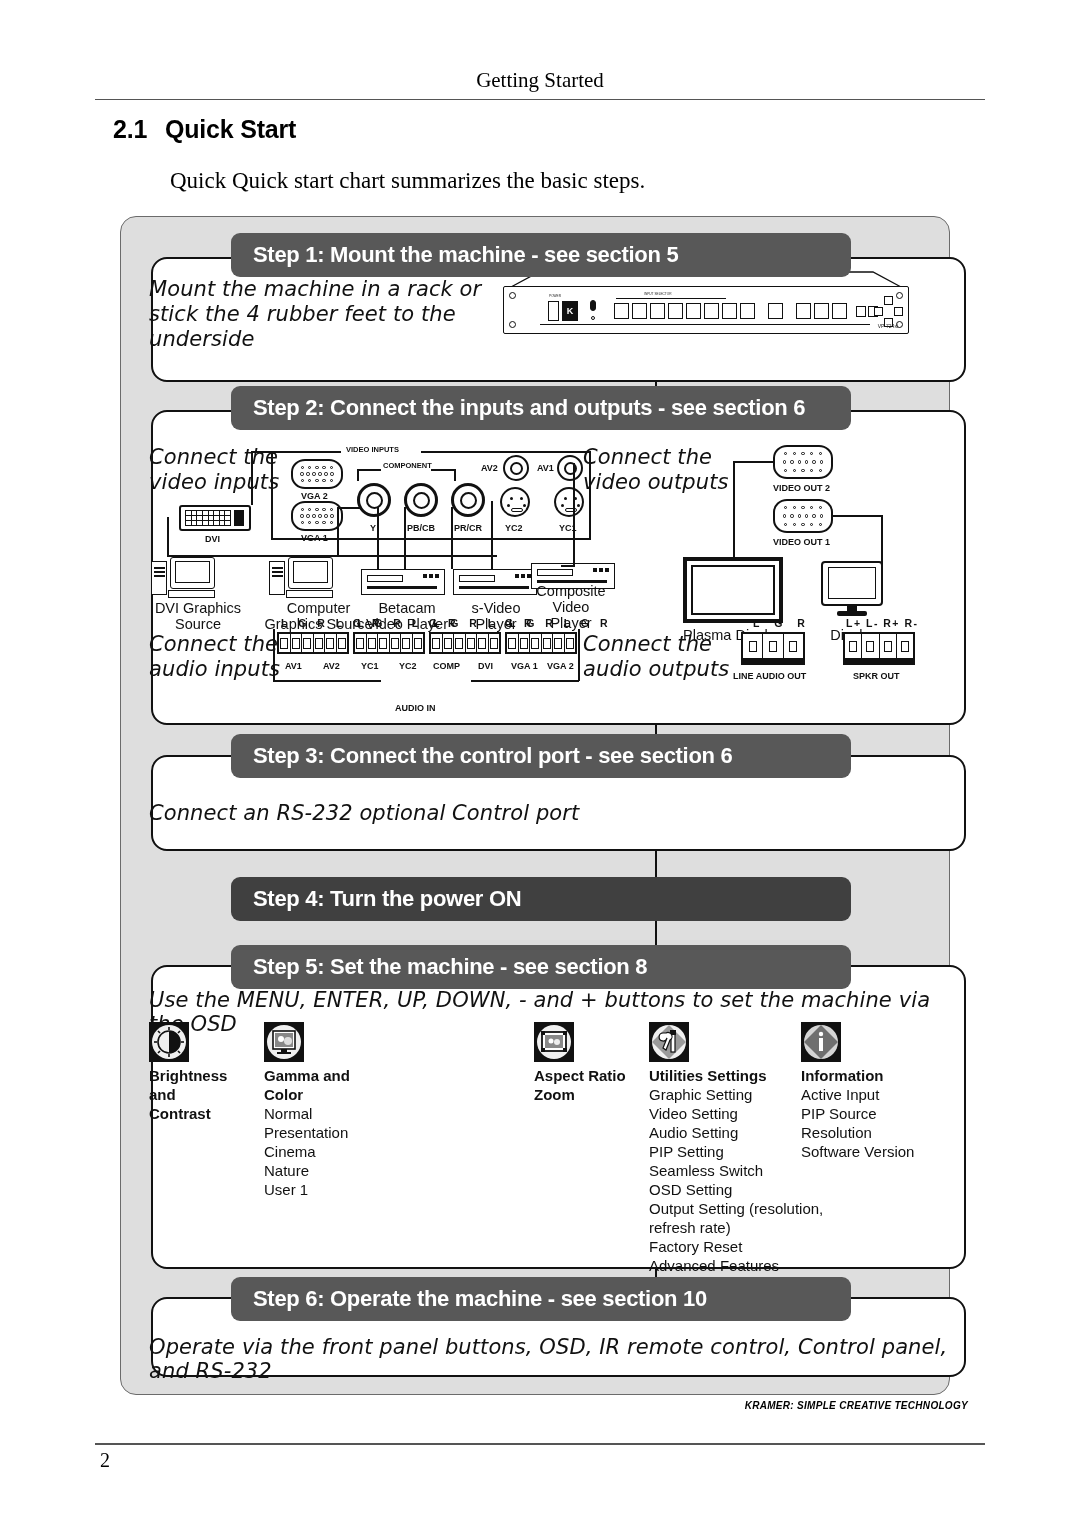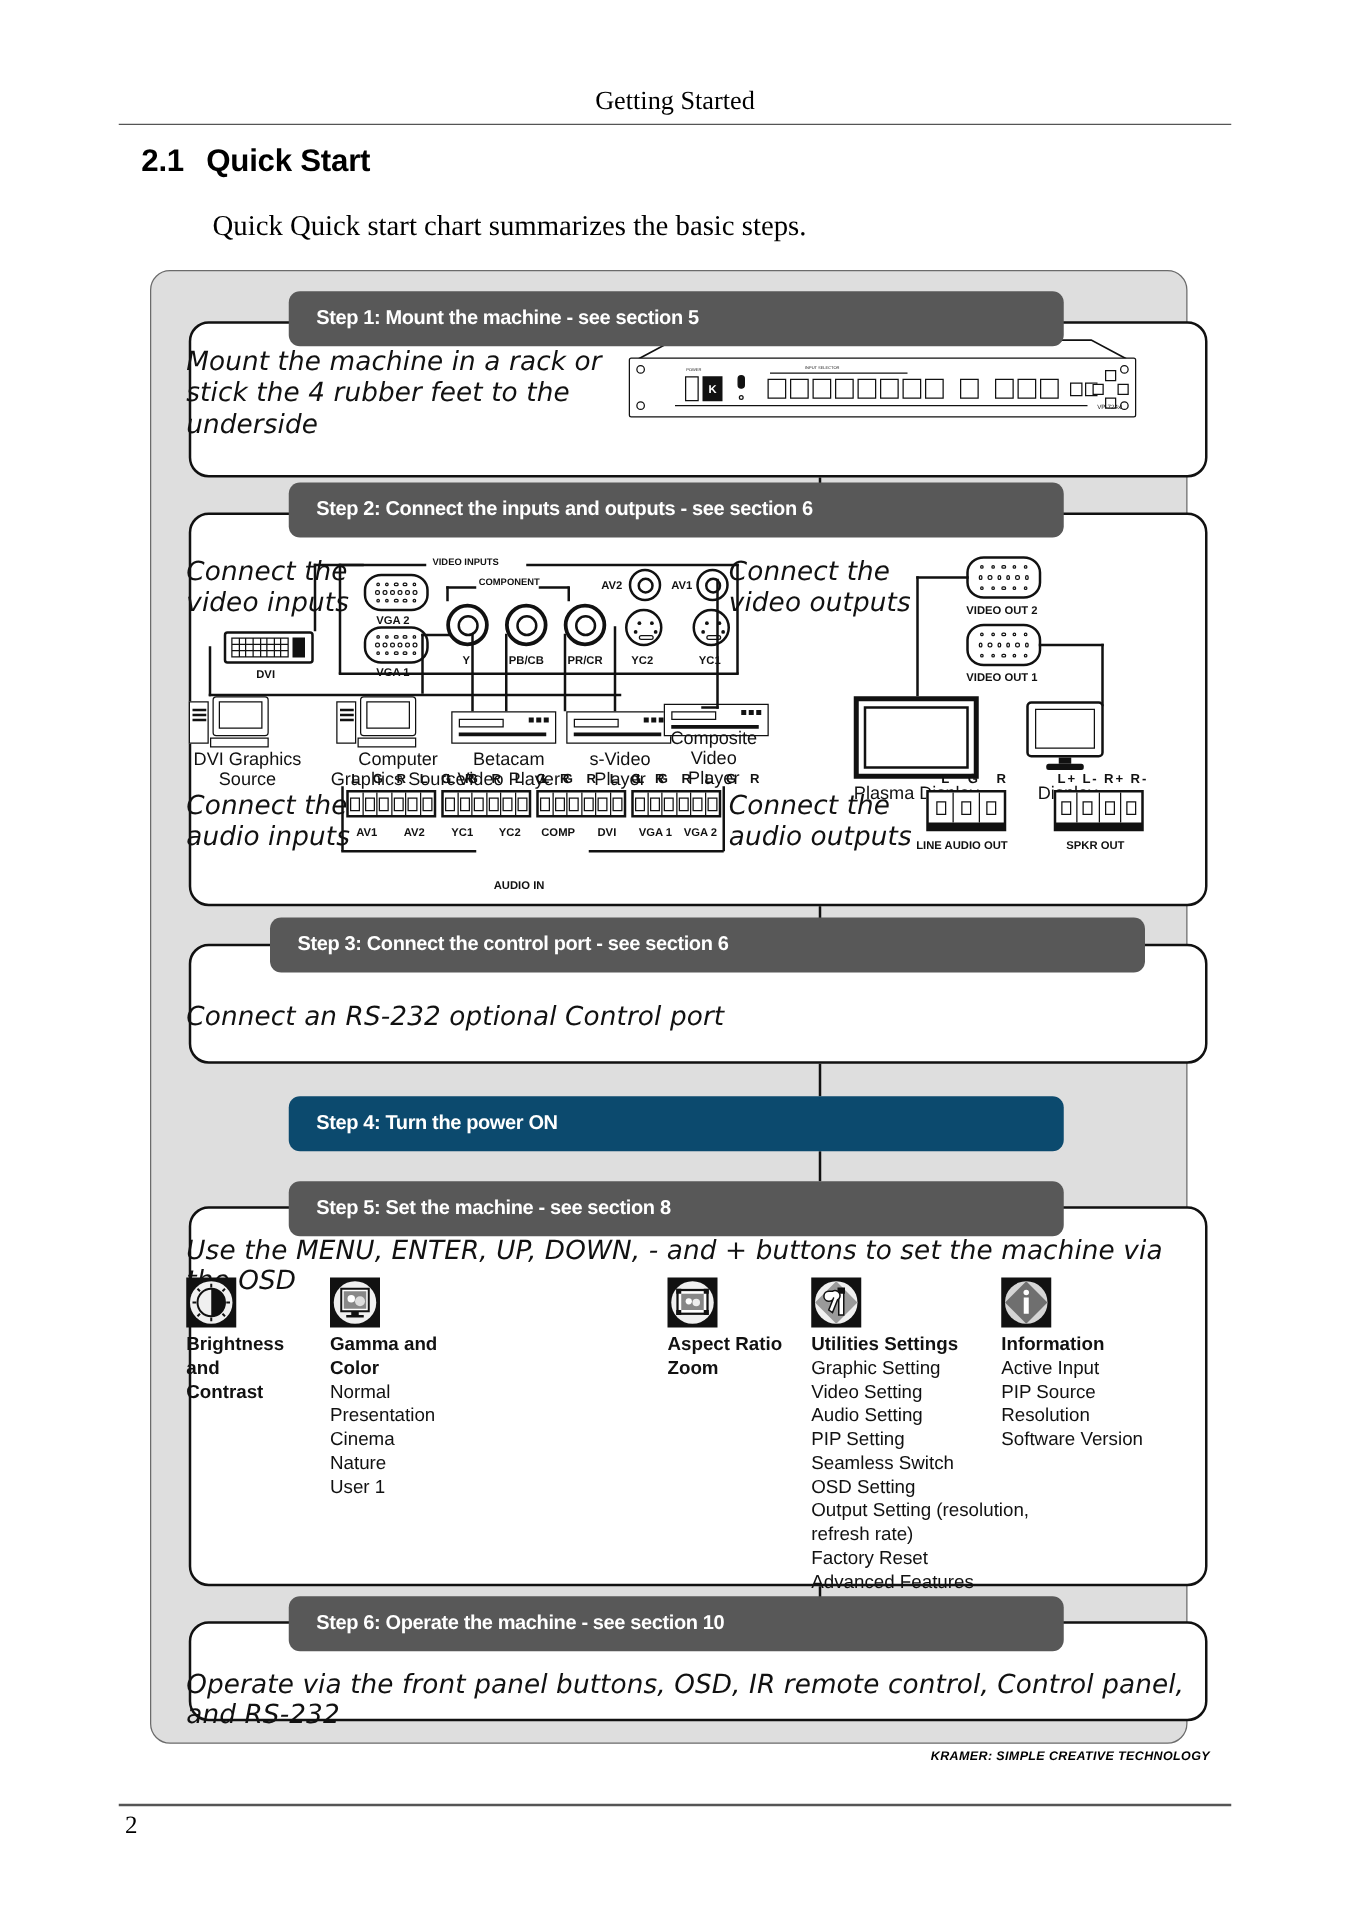--- a/index.html
+++ b/index.html
@@ -58,29 +58,29 @@
   }
 
   
   .step-bar{
     position:absolute;
     background:#585858;
     border-radius:9px;
     color:#fff;
     font-family:"Liberation Sans",sans-serif;
     font-weight:bold;
-    font-size:16px;
+    font-size:22px;
     letter-spacing:-0.3px;
     display:flex;
     align-items:center;
     padding-left:22px;
     height:44px;
     z-index:5;
   }
-  .step-bar.dark{ background:#0c4a6e; }
+  .step-bar.dark{ background:#404040; }
 
   
   .hand{
     font-family:"DejaVu Sans",sans-serif;
     font-size:21px;
     font-style:italic;
     color:#111;
     letter-spacing:0.1px;
   }
   .hand.b2{ line-height:25px; }
@@ -725,21 +725,21 @@
       <div class="cell"></div>
         <div class="cell"></div>
         <div class="cell"></div>
         <div class="cell"></div>
     </div>
     <div class="line" style="left:112px;top:43px;width:72px;height:5px;background:#111;"></div>
     <div class="cg-label" style="left:122px;top:54px;">SPKR OUT</div>
   </div>
 
   <div class="panel" style="left:30px;top:538px;width:815px;height:96px;"></div>
-  <div class="step-bar" style="left:95px;top:517px;width:700px;">
+  <div class="step-bar" style="left:110px;top:517px;width:620px;">
     <span>Step 3: Connect the control port - see section 6</span>
   </div>
   <div class="hand" style="position:absolute;left:28px;top:584px;">Connect an RS-232 optional Control port</div>
 
   <div class="step-bar dark" style="left:110px;top:660px;width:620px;">
     <span>Step 4: Turn the power ON</span>
   </div>
 
   <div class="panel" style="left:30px;top:748px;width:815px;height:304px;"></div>
   <div class="step-bar" style="left:110px;top:728px;width:620px;">

